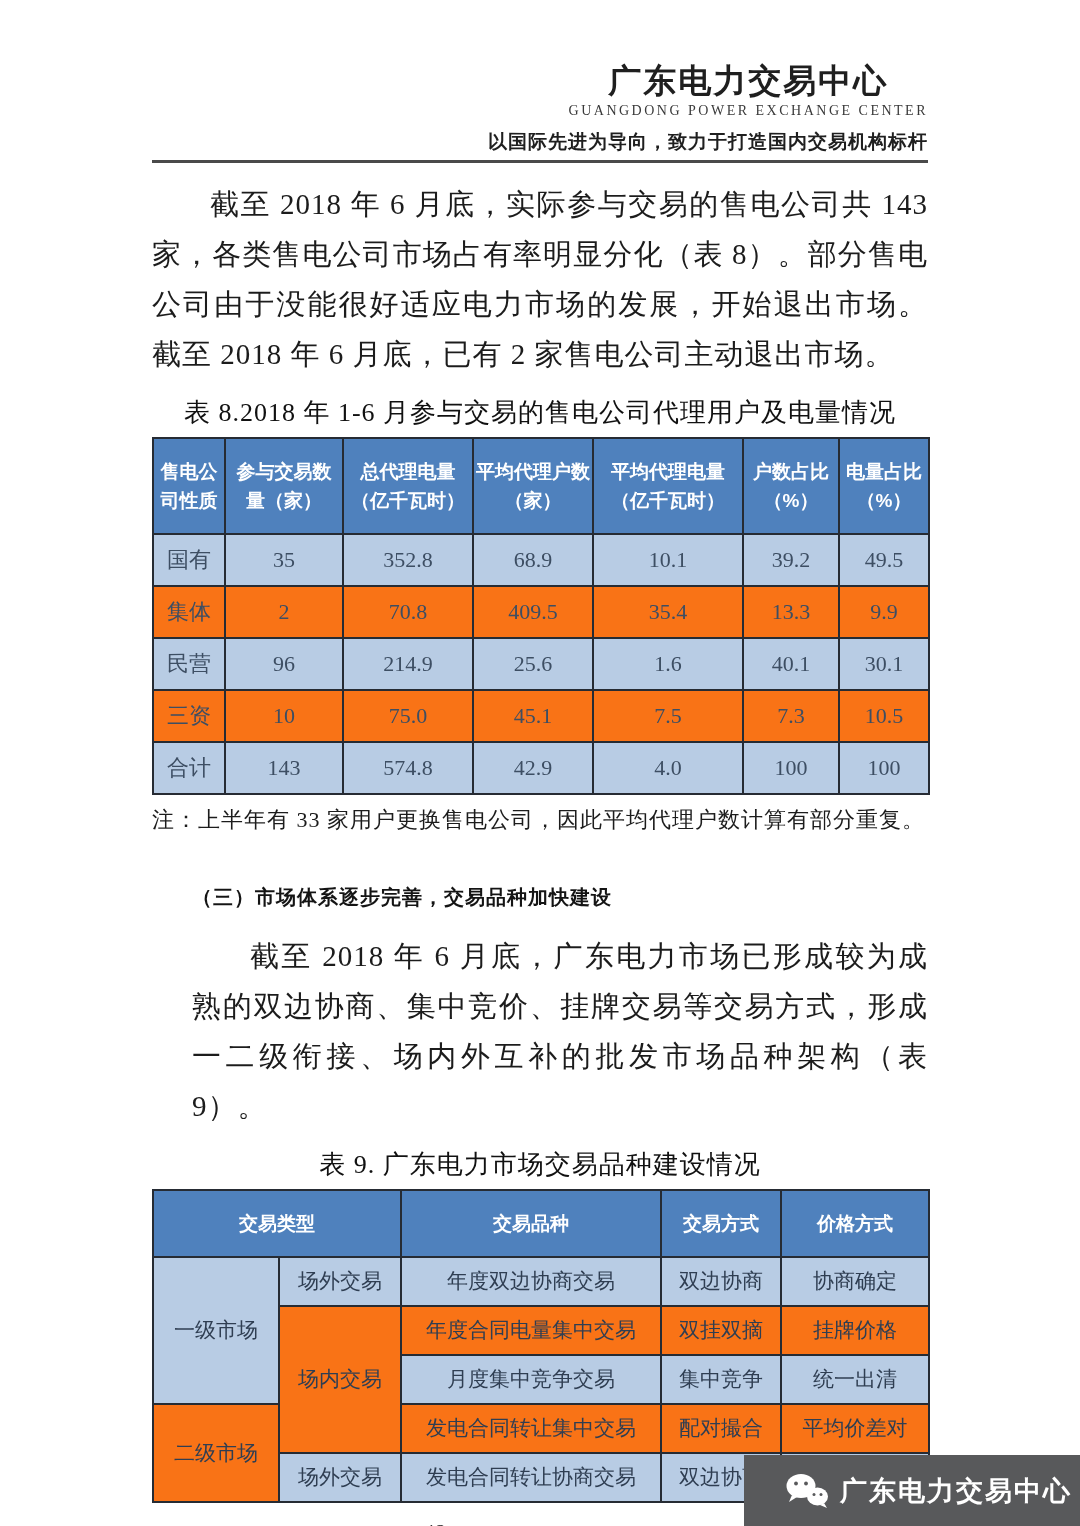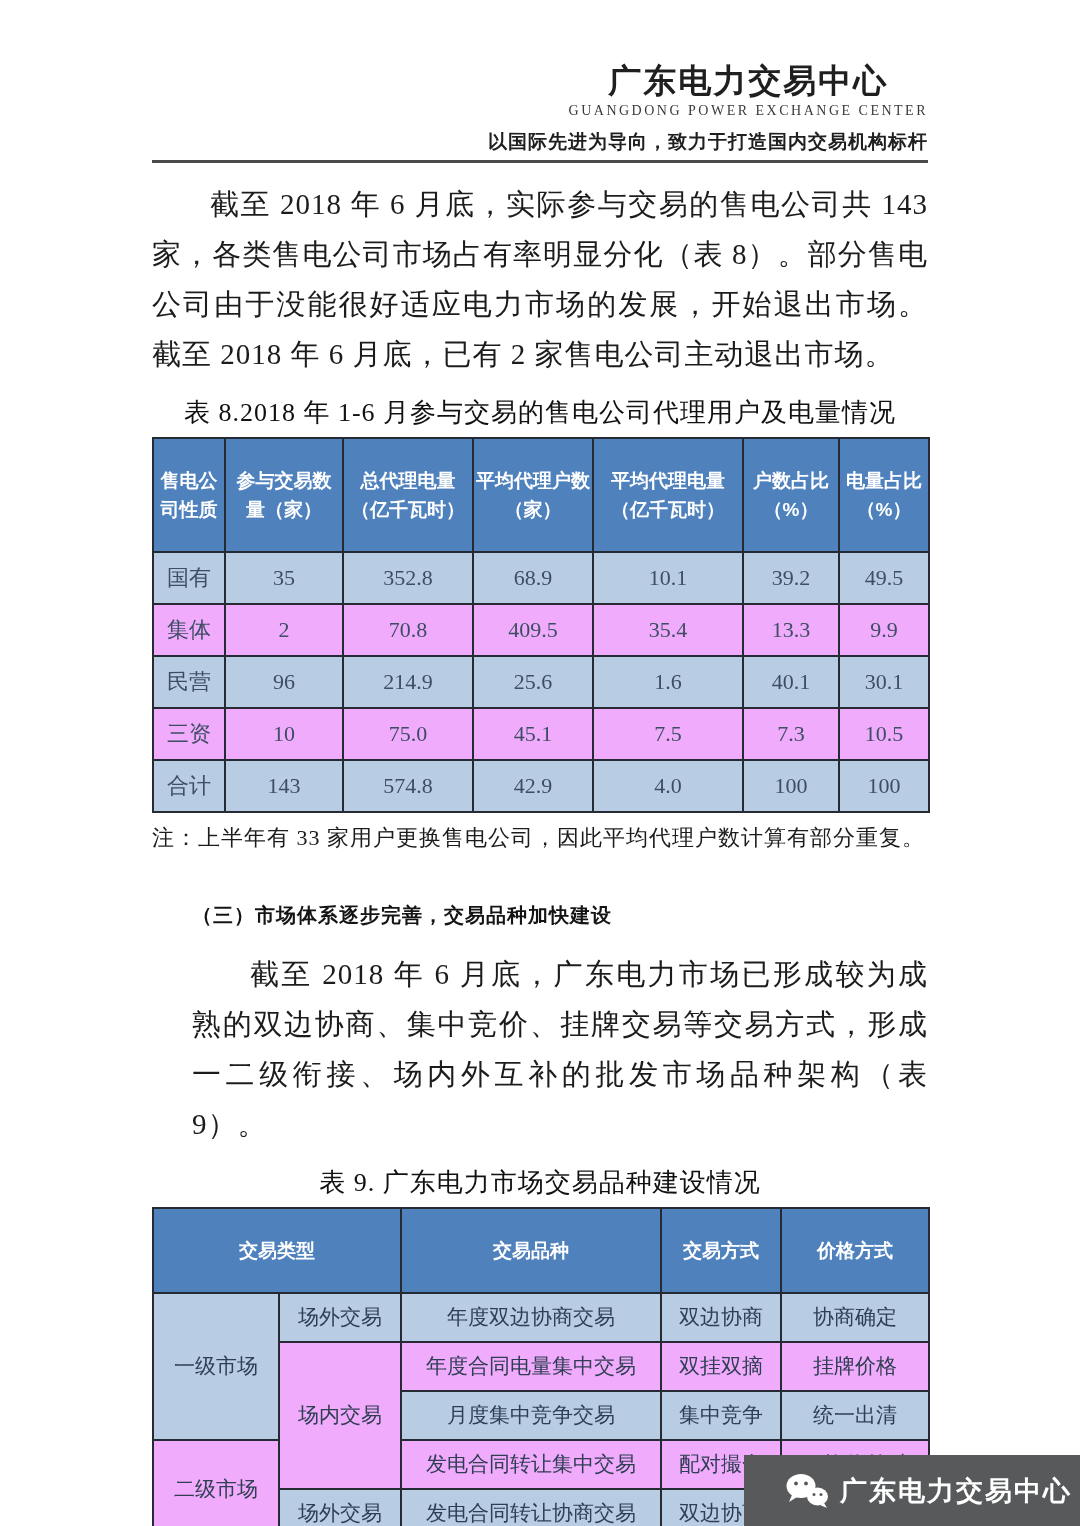--- a/index.html
+++ b/index.html
@@ -38,23 +38,23 @@
     text-indent:2em;margin-top:42px;line-height:40px;
   }
 
   
   .tbl-caption{margin-top:16px;text-align:center;font-size:26px;color:#111;letter-spacing:1px;}
   table{border-collapse:collapse;table-layout:fixed;width:776px;margin-top:7px;}
   th,td{border:2px solid #262b33;text-align:center;vertical-align:middle;overflow:hidden;}
   th{
     background:#4f81bd;color:#ffffff;
     font-family:"Liberation Sans","DejaVu Sans",sans-serif;
-    font-weight:bold;font-size:19px;line-height:29px;padding:27px 2px;word-break:break-all;margin-left:8px;
-  }
-  td{font-size:22px;color:#3d4e63;height:50px;padding:0 2px;background:#f0abfc;word-break:break-all;}
+    font-weight:bold;font-size:19px;line-height:29px;padding:18px 2px;word-break:break-all;margin-left:8px;
+  }
+  td{font-size:22px;color:#3d4e63;height:50px;padding:0 2px;background:#f97316;word-break:break-all;}
   .t9 td{font-size:21px;color:#2f3e52;height:47px;}
   .c-blue{background:#b8cce4;}
   .tbl-note{margin-top:10px;font-size:22px;color:#1c1c1c;letter-spacing:1px;}
 
   
   .page-num{width:872px;text-align:center;margin-top:18px;font-size:20px;color:#222;}
 
   
   .footer-bar{
     position:absolute;right:0;bottom:0;width:336px;height:71px;background:#58595b;

